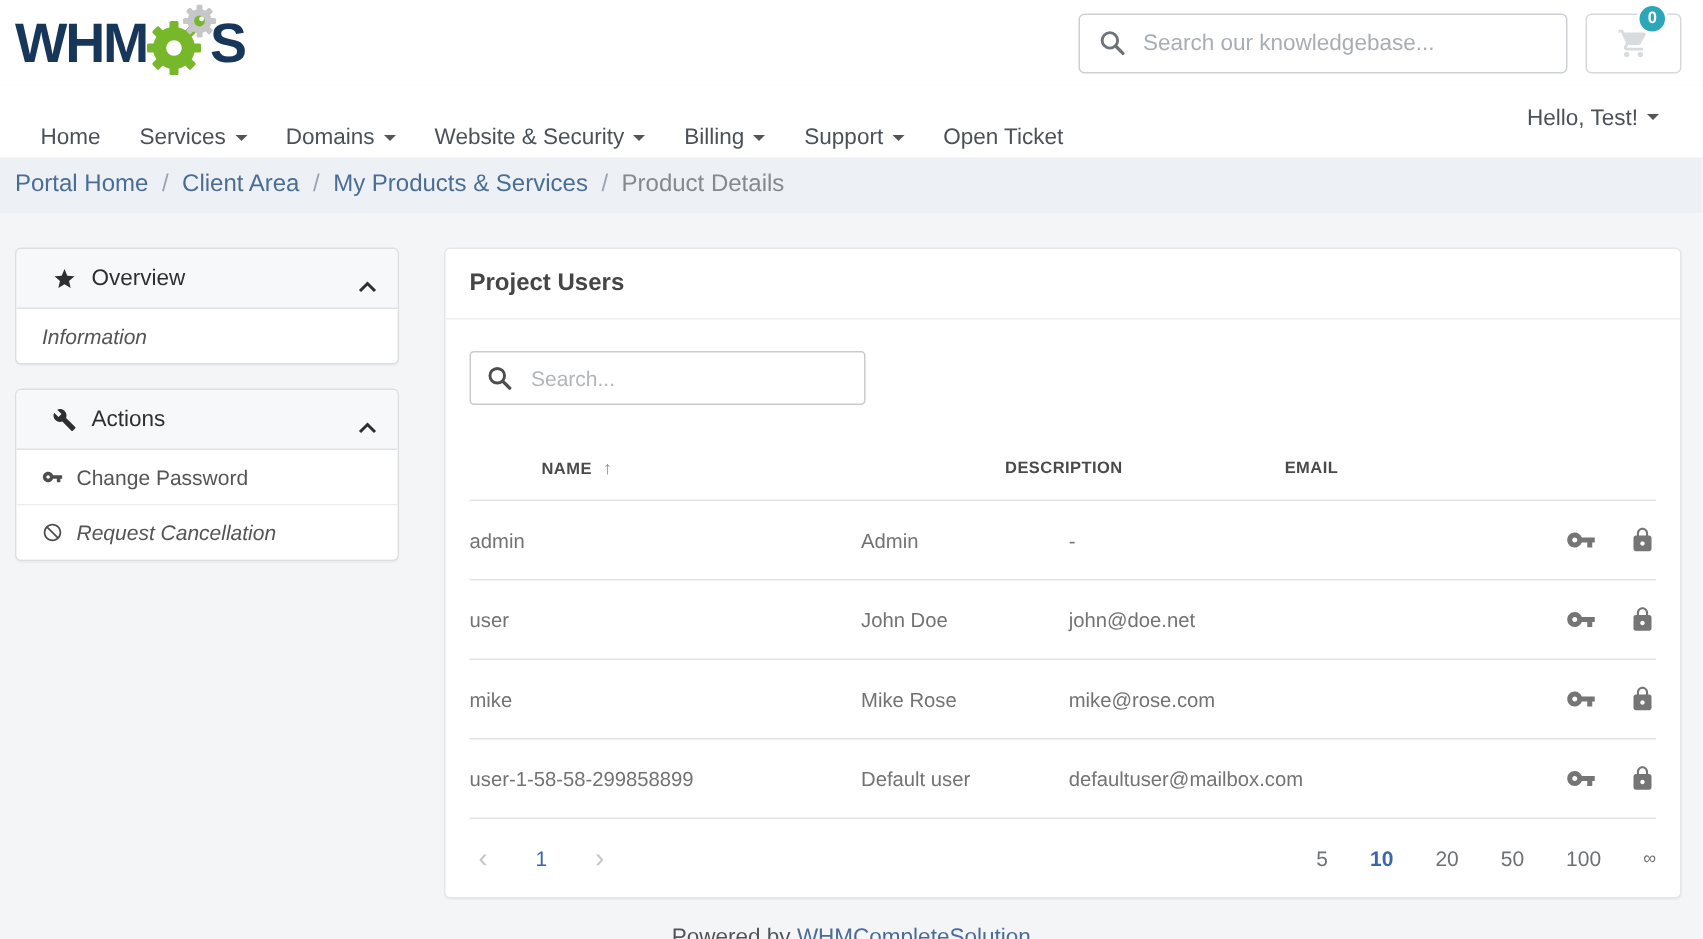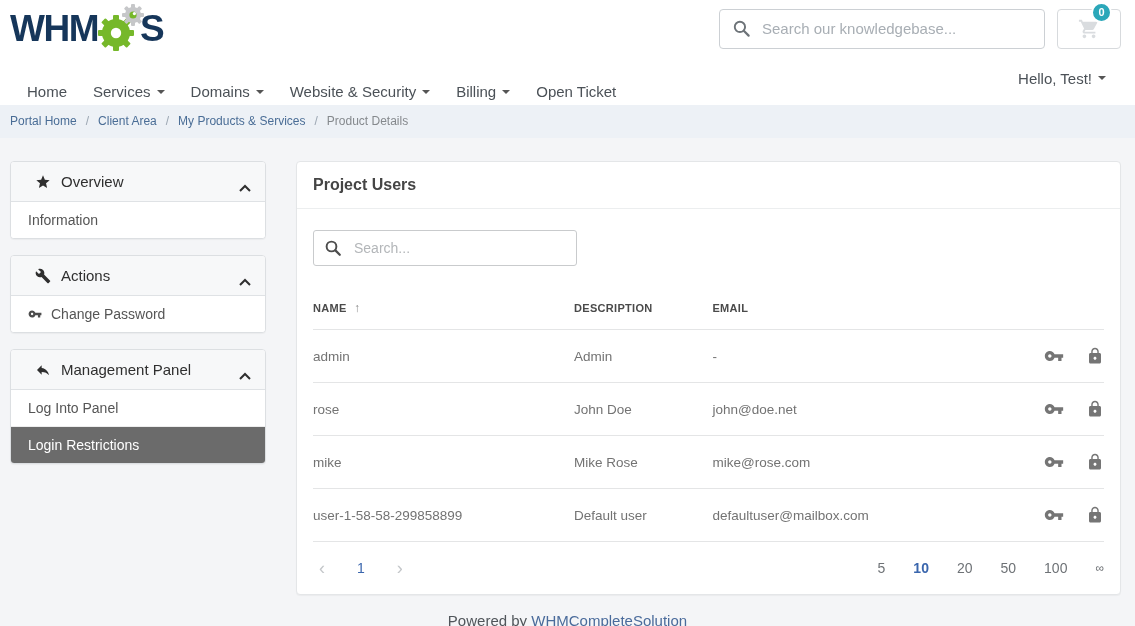--- a/index.html
+++ b/index.html
@@ -44,21 +44,21 @@
   .nav-item {
     padding:8px 13px; font-size:15px; color:#4b5157; cursor:pointer; text-decoration:none;
     display:flex; align-items:center; white-space:nowrap;
   }
   .caret {
     display:inline-block; width:0; height:0; margin-left:6px;
     border-left:4px solid transparent; border-right:4px solid transparent; border-top:4px solid #555;
   }
   
   .breadcrumb-bar { background:#edf1f6; padding:9px 14px 10px 10px; }
-  .breadcrumb { display:flex; align-items:flex-start; gap:9px; font-size:12px; }
+  .breadcrumb { display:flex; align-items:flex-start; gap:9px; font-size:16px; }
   .crumb-link { color:#4a6d96; text-decoration:none; cursor:pointer; }
   .crumb-sep { color:#9aa5b1; }
   .crumb-current { color:#85898d; }
   
   .page { display:flex; gap:30px; padding:23px 14px 0 10px; align-items:flex-start; }
   .sidebar { width:256px; flex-shrink:0; }
   .main { flex:1; }
   
   .panel {
     background:#fff; border:1px solid #dcdfe2; border-radius:4px; overflow:hidden;
@@ -68,21 +68,21 @@
     background:#f7f8f9; border-bottom:1px solid #dfe2e5;
     padding:11px 14px 11px 24px; display:flex; align-items:center;
     font-size:15px; color:#2f2f2f; cursor:pointer;
   }
   .panel-header .ph-icon { width:16px; height:16px; color:#2f2f2f; margin-right:10px; flex-shrink:0; }
   .panel-header .ph-chevron { margin-left:auto; width:12px; height:8px; }
   .panel-item {
     padding:10px 14px 10px 17px; font-size:14px; color:#555; background:#fff;
     border-bottom:1px solid #ededed; cursor:pointer; display:flex; align-items:center;
   }
-  .panel-item:last-child { border-bottom:none; }
+  .panel-item:last-child { border-bottom:none;font-style:italic; }
   .panel-item .pi-icon { width:14px; height:14px; color:#4d4d4d; margin-right:9px; flex-shrink:0; }
   .panel-item.active { background:#6b6b6b; color:#fff; border-bottom-color:#6b6b6b; }
   
   .card {
     background:#fff; border:1px solid #e4e6e8; border-radius:4px;
     box-shadow:0 1px 1px rgba(0,0,0,.04);
   }
   .card-header {
     padding:14px 16px; border-bottom:1px solid #eceeef;
     font-size:16px; font-weight:bold; color:#454545;
@@ -93,21 +93,21 @@
     width:100%; height:36px; border:1px solid #c9cbcd; border-radius:3px;
     padding:0 10px 0 40px; font-size:14px; color:#555;
     font-family:"Liberation Sans", sans-serif; outline:none;
   }
   .tbl-search input::placeholder { color:#b3b6b9; }
   .tbl-search .search-ic { position:absolute; left:11px; top:9px; width:18px; height:18px; color:#4d4d4d; }
   
   .tbl { margin-top:29px; }
   .tbl-row { display:flex; align-items:center; border-bottom:1px solid #e4e5e6; }
   .tbl-head { padding:6px 0 14px 0; }
-  .tbl-head .cell { font-size:11px; font-weight:bold; color:#4a4a4a; letter-spacing:.3px; }
+  .tbl-head .cell { font-size:11px; font-weight:bold; color:#4a4a4a; letter-spacing:.3px;margin-left:48px; }
   .tbl-body-row { padding:16px 0; font-size:13.5px; color:#737373; }
   .cell-name  { width:33%; }
   .cell-desc  { width:17.5%; }
   .cell-email { flex:1; }
   .cell-actions { width:92px; display:flex; justify-content:flex-end; align-items:center; gap:22px; }
   .sort-arrow { color:#8a8a8a; font-weight:normal; font-size:12px; margin-left:4px; }
   .row-action { background:none; border:none; cursor:pointer; color:#757575; padding:0; line-height:0; }
   .row-action svg { width:20px; height:20px; }
   .row-action.lock svg { width:18px; height:18px; }
   
@@ -201,20 +201,24 @@
       </a>
     <a class="nav-item">
         <span>Website &amp; Security</span>
         <span class="caret"></span>
       </a>
     <a class="nav-item">
         <span>Billing</span>
         <span class="caret"></span>
       </a>
     <a class="nav-item">
+        <span>Support</span>
+        <span class="caret"></span>
+      </a>
+    <a class="nav-item">
         <span>Open Ticket</span>
       </a>
   </div>
   <a class="nav-item">
       <span>Hello, Test!</span>
       <span class="caret"></span>
     </a>
 </nav>
 
 <div class="breadcrumb-bar">
@@ -267,43 +271,30 @@
         </span>
       </div>
       <div class="panel-item">
         <span class="pi-icon">
           <svg viewBox="0 0 24 24" fill="currentColor">
               <path d="M12.65 10C11.83 7.67 9.61 6 7 6c-3.31 0-6 2.69-6 6s2.69 6 6 6c2.61 0 4.83-1.67 5.65-4H17v4h4v-4h2v-4H12.65zM7 14c-1.1 0-2-.9-2-2s.9-2 2-2 2 .9 2 2-.9 2-2 2z"></path>
             </svg>
         </span>
         <span>Change Password</span>
       </div>
+      <div class="panel-item">
+        <span class="pi-icon">
+          <svg viewBox="0 0 24 24" fill="currentColor">
+              <path d="M12 2C6.48 2 2 6.48 2 12s4.48 10 10 10 10-4.48 10-10S17.52 2 12 2zm0 18c-4.42 0-8-3.58-8-8 0-1.85.63-3.55 1.69-4.9L16.9 18.31C15.55 19.37 13.85 20 12 20zm6.31-3.1L7.1 5.69C8.45 4.63 10.15 4 12 4c4.42 0 8 3.58 8 8 0 1.85-.63 3.55-1.69 4.9z"></path>
+            </svg>
+        </span>
+        <span>Request Cancellation</span>
+      </div>
     </div>
 
-    <div class="panel">
-      <div class="panel-header">
-        <span class="ph-icon">
-          <svg viewBox="0 0 24 24" fill="currentColor">
-              <path d="M10 9V5l-7 7 7 7v-4.1c5 0 8.5 1.6 11 5.1-1-5-4-10-11-11z"></path>
-            </svg>
-        </span>
-        <span>Management Panel</span>
-        <span class="ph-chevron">
-          <svg viewBox="0 0 12 8" fill="none">
-              <path d="M1 7l5-5 5 5" stroke="#2f2f2f" stroke-width="2"></path>
-            </svg>
-        </span>
-      </div>
-      <div class="panel-item">
-        <span>Log Into Panel</span>
-      </div>
-      <div class="panel-item active">
-        <span>Login Restrictions</span>
-      </div>
-    </div>
   </aside>
 
   <main class="main">
     <div class="card">
       <div class="card-header">Project Users</div>
       <div class="card-body">
         <div class="tbl-search">
           <span class="search-ic">
             <svg viewBox="0 0 24 24" fill="none">
                 <circle cx="10" cy="10" r="6.5" stroke="currentColor" stroke-width="2.6"></circle>
@@ -332,21 +323,21 @@
               <button class="row-action"><svg viewBox="0 0 24 24" fill="currentColor">
                     <path d="M12.65 10C11.83 7.67 9.61 6 7 6c-3.31 0-6 2.69-6 6s2.69 6 6 6c2.61 0 4.83-1.67 5.65-4H17v4h4v-4h2v-4H12.65zM7 14c-1.1 0-2-.9-2-2s.9-2 2-2 2 .9 2 2-.9 2-2 2z"></path>
                   </svg></button>
               <button class="row-action lock"><svg viewBox="0 0 24 24" fill="currentColor">
                     <path d="M18 8h-1V6c0-2.76-2.24-5-5-5S7 3.24 7 6v2H6c-1.1 0-2 .9-2 2v10c0 1.1.9 2 2 2h12c1.1 0 2-.9 2-2V10c0-1.1-.9-2-2-2zm-6 9c-1.1 0-2-.9-2-2s.9-2 2-2 2 .9 2 2-.9 2-2 2zm3.1-9H8.9V6c0-1.71 1.39-3.1 3.1-3.1 1.71 0 3.1 1.39 3.1 3.1v2z"></path>
                   </svg></button>
             </div>
           </div>
 
           <div class="tbl-row tbl-body-row">
-            <div class="cell cell-name">rose</div>
+            <div class="cell cell-name">user</div>
             <div class="cell cell-desc">John Doe</div>
             <div class="cell cell-email">john@doe.net</div>
             <div class="cell cell-actions">
               <button class="row-action"><svg viewBox="0 0 24 24" fill="currentColor">
                     <path d="M12.65 10C11.83 7.67 9.61 6 7 6c-3.31 0-6 2.69-6 6s2.69 6 6 6c2.61 0 4.83-1.67 5.65-4H17v4h4v-4h2v-4H12.65zM7 14c-1.1 0-2-.9-2-2s.9-2 2-2 2 .9 2 2-.9 2-2 2z"></path>
                   </svg></button>
               <button class="row-action lock"><svg viewBox="0 0 24 24" fill="currentColor">
                     <path d="M18 8h-1V6c0-2.76-2.24-5-5-5S7 3.24 7 6v2H6c-1.1 0-2 .9-2 2v10c0 1.1.9 2 2 2h12c1.1 0 2-.9 2-2V10c0-1.1-.9-2-2-2zm-6 9c-1.1 0-2-.9-2-2s.9-2 2-2 2 .9 2 2-.9 2-2 2zm3.1-9H8.9V6c0-1.71 1.39-3.1 3.1-3.1 1.71 0 3.1 1.39 3.1 3.1v2z"></path>
                   </svg></button>
             </div>

